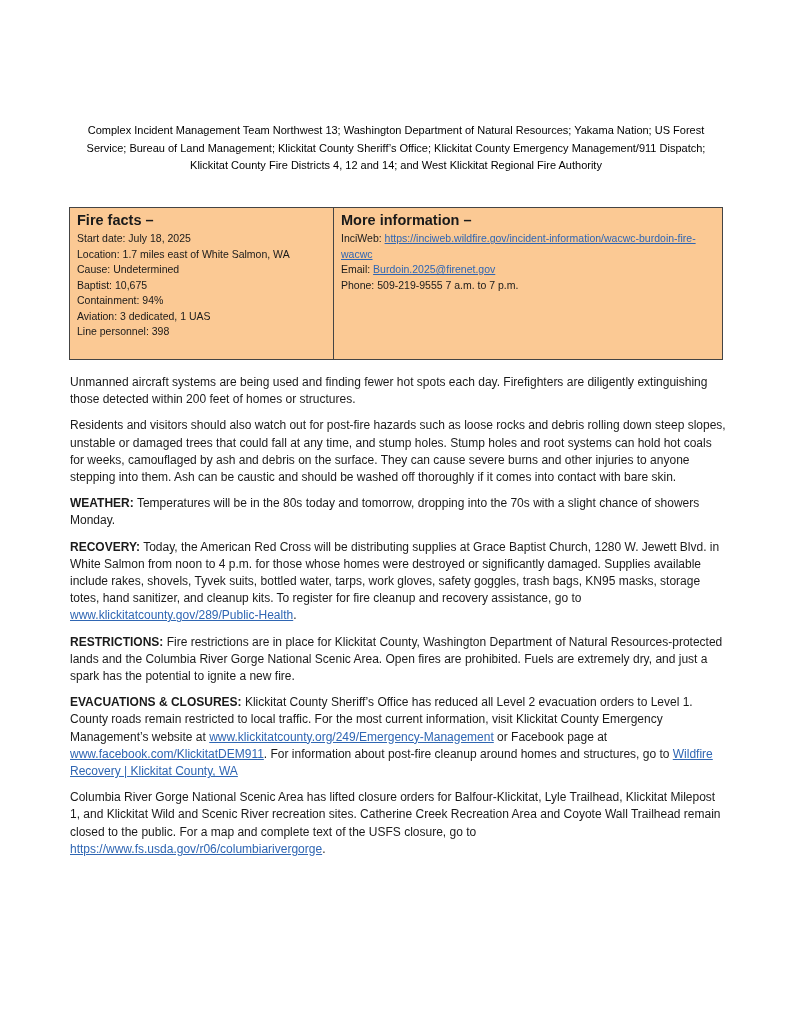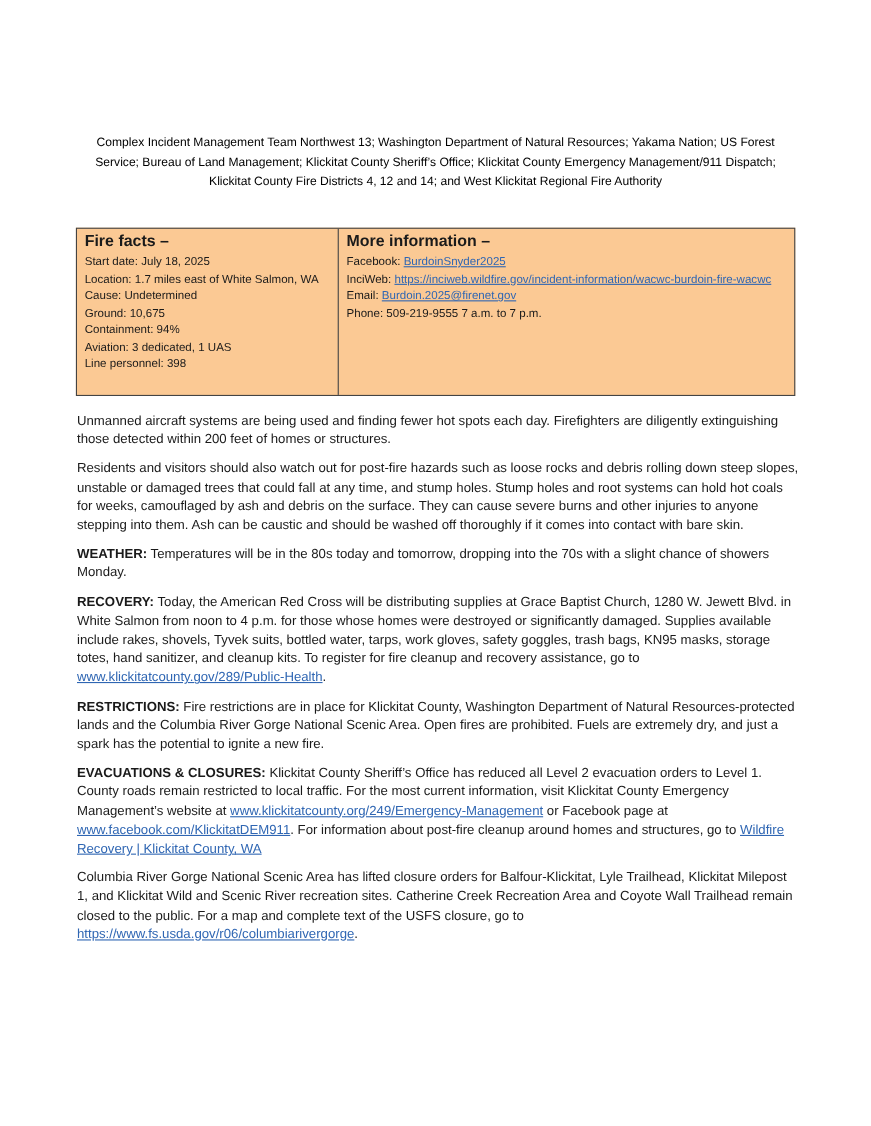--- a/index.html
+++ b/index.html
@@ -2,49 +2,48 @@
 <html><head>
 <meta charset="utf-8">
 <style>
   html, body { margin: 0; padding: 0; background: #ffffff; }
   body { width: 792px; height: 1024px; position: relative; font-family: "Liberation Sans", sans-serif; color: #1a1a1a; }
   .page { position: absolute; left: 0; top: 0; width: 792px; height: 1024px; }
   .title { position: absolute; left: 0; width: 792px; top: 74px; text-align: center; font-family: "Liberation Sans", sans-serif; font-weight: bold; font-size: 30px; letter-spacing: -0.2px; color: #000; margin: 0; }
   .agencies { position: absolute; left: 80px; width: 632px; top: 122px; text-align: center; font-weight: normal; font-size: 11px; line-height: 17.5px; color: #000; margin: 0; }
   .facts-box { position: absolute; left: 69px; top: 207px; width: 654px; height: 153px; background: #fbc994; border: 1.5px solid #444; display: flex; box-sizing: border-box; }
   .facts-col { box-sizing: border-box; padding: 2px 7px; font-size: 10.5px; line-height: 15.5px; }
-  .facts-col.left { width: 238px; border-right: 1.5px solid #444; }
+  .facts-col.left { width: 264px; border-right: 1.5px solid #444; }
   .facts-col.right { flex: 1; }
   .box-head { font-weight: bold; font-size: 14.5px; line-height: 20px; margin: 0 0 1px 0; }
   .kv b { font-weight: normal; }
   a, .link { color: #2f66b3; text-decoration: underline; }
   .body { position: absolute; left: 70px; top: 374px; width: 656px; font-size: 12px; line-height: 17.2px; }
   .body p { margin: 0 0 9px 0; }
   .body .lbl { font-weight: bold; margin-top: 37px; }
 </style>
 </head>
 <body>
 
 <div class="page">
   <p class="agencies">Complex Incident Management Team Northwest 13; Washington Department of Natural Resources; Yakama Nation; US Forest Service; Bureau of Land Management; Klickitat County Sheriff’s Office; Klickitat County Emergency Management/911 Dispatch; Klickitat County Fire Districts 4, 12 and 14; and West Klickitat Regional Fire Authority</p>
 
   <div class="facts-box">
     <div class="facts-col left">
       <div class="box-head">Fire facts –</div>
       <div class="kv"><b>Start date:</b><span> July 18, 2025</span></div>
       <div class="kv"><b>Location:</b><span> 1.7 miles east of White Salmon, WA</span></div>
       <div class="kv"><b>Cause:</b><span> Undetermined</span></div>
-      <div class="kv"><b>Ground:</b><span> 10,675</span></div>
+      <div class="kv"><b>Baptist:</b><span> 10,675</span></div>
       <div class="kv"><b>Containment:</b><span> 94%</span></div>
       <div class="kv"><b>Aviation:</b><span> 3 dedicated, 1 UAS</span></div>
       <div class="kv"><b>Line personnel:</b><span> 398</span></div>
     </div>
     <div class="facts-col right">
       <div class="box-head">More information –</div>
-      <div class="kv"><b>Facebook:</b> <a class="link">BurdoinSnyder2025</a></div>
       <div class="kv"><b>InciWeb:</b> <a class="link">https://inciweb.wildfire.gov/incident-information/wacwc-burdoin-fire-wacwc</a></div>
       <div class="kv"><b>Email:</b> <a class="link">Burdoin.2025@firenet.gov</a></div>
       <div class="kv"><b>Phone:</b><span> 509-219-9555 7 a.m. to 7 p.m.</span></div>
     </div>
   </div>
 
   <div class="body">
     <p>Unmanned aircraft systems are being used and finding fewer hot spots each day. Firefighters are diligently extinguishing those detected within 200 feet of homes or structures.</p>
     <p>Residents and visitors should also watch out for post-fire hazards such as loose rocks and debris rolling down steep slopes, unstable or damaged trees that could fall at any time, and stump holes. Stump holes and root systems can hold hot coals for weeks, camouflaged by ash and debris on the surface. They can cause severe burns and other injuries to anyone stepping into them. Ash can be caustic and should be washed off thoroughly if it comes into contact with bare skin.</p>
     <p><span class="lbl">WEATHER:</span><span> Temperatures will be in the 80s today and tomorrow, dropping into the 70s with a slight chance of showers Monday.</span></p>

